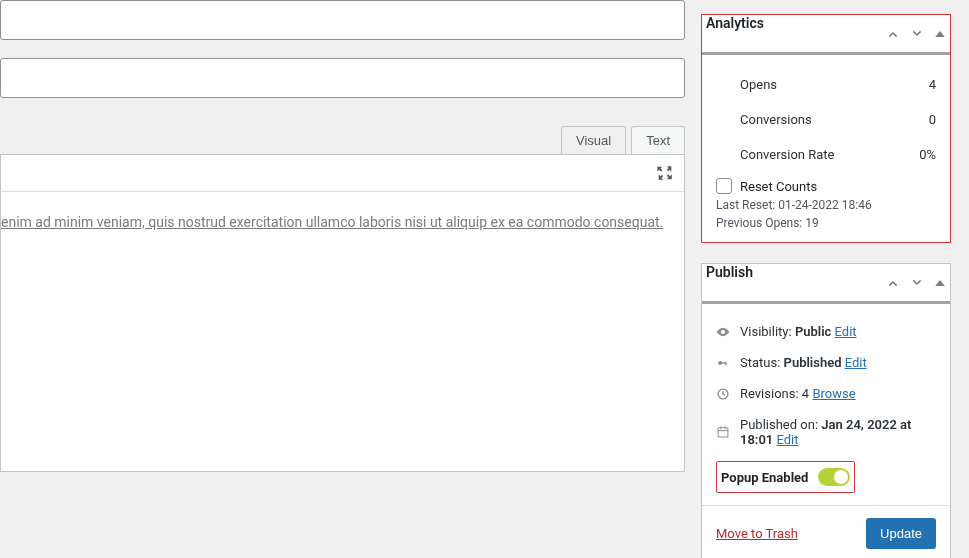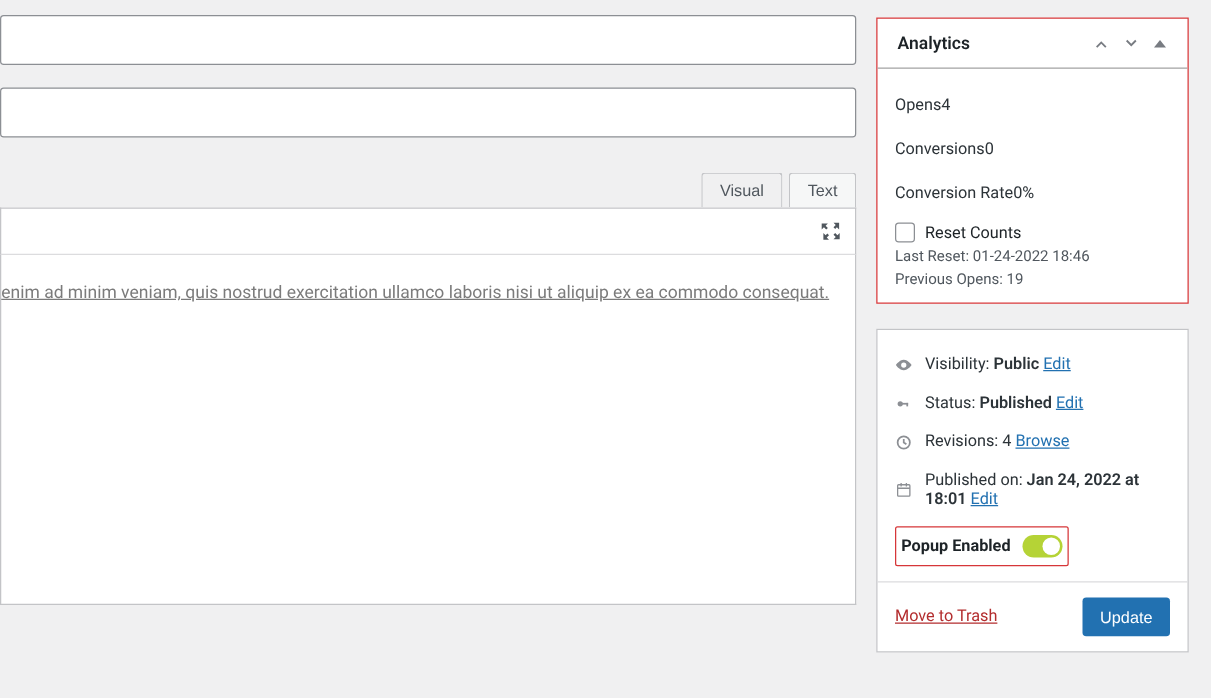--- a/index.html
+++ b/index.html
@@ -9,21 +9,21 @@
       color: #1d2327;
       font-size: 13px;
       width: 969px;
       height: 558px;
       overflow: hidden;
       position: relative;
     }
     .main-area {
       position: absolute;
       left: 0;
-      top: 12px;
+      top: 0;
       width: 685px;
       padding-right: 0;
     }
     .input-field {
       width: 100%;
       height: 40px;
       border: 1px solid #8c8f94;
       border-radius: 3px;
       background: #fff;
       margin-bottom: 18px;
@@ -91,48 +91,49 @@
     .postbox {
       background: #fff;
       border: 1px solid #c3c4c7;
       margin-bottom: 20px;
     }
     .postbox.highlighted {
       border: 1.5px solid #d63638;
     }
     .postbox-header {
       display: flex;
-      align-items: center;
       justify-content: space-between;
-      padding: 0 16px;
+      padding: 0 4px;
       height: 40px;
-      border-bottom: 1px solid #a3a3a3;
+      border-bottom: 3px solid #a3a3a3;
     }
     .postbox-title {
       font-weight: 600;
       font-size: 14px;
     }
     .header-icons {
       display: flex;
       gap: 10px;
       align-items: center;
     }
     .header-icon {
       color: #787c82;
       cursor: pointer;
       display: flex;
     }
     .postbox-body {
       padding: 12px 14px;
     }
     .analytics-row {
       display: flex;
+      justify-content: space-between;
       padding: 10px 0;
       font-size: 13px;
       color: #2c3338;
+      margin-left: 24px;
     }
     .reset-row {
       display: flex;
       align-items: center;
       gap: 8px;
       margin-top: 6px;
     }
     .reset-checkbox {
       width: 16px;
       height: 16px;
@@ -295,20 +296,40 @@
       <div class="meta-line">
         <span>Last Reset:</span> <span>01-24-2022 18:46</span>
       </div>
       <div class="meta-line">
         <span>Previous Opens:</span> <span>19</span>
       </div>
     </div>
   </div>
 
   <div class="postbox">
+    <div class="postbox-header">
+      <span class="postbox-title">Publish</span>
+      <div class="header-icons">
+        <span class="header-icon">
+            <svg width="14" height="14" viewBox="0 0 20 20" fill="currentColor">
+              <path d="M4 13l6-6 6 6-1.5 1.5L10 10l-4.5 4.5z"></path>
+            </svg>
+          </span>
+        <span class="header-icon">
+            <svg width="14" height="14" viewBox="0 0 20 20" fill="currentColor">
+              <path d="M4 7l6 6 6-6-1.5-1.5L10 10 5.5 5.5z"></path>
+            </svg>
+          </span>
+        <span class="header-icon">
+            <svg width="12" height="12" viewBox="0 0 20 20" fill="currentColor">
+              <path d="M2 15l8-10 8 10z"></path>
+            </svg>
+          </span>
+      </div>
+    </div>
     <div class="postbox-body">
       <div class="publish-row">
         <span class="publish-icon">
             <svg width="14" height="14" viewBox="0 0 20 20" fill="currentColor">
               <path d="M10 4C5 4 1 10 1 10s4 6 9 6 9-6 9-6-4-6-9-6zm0 9a3 3 0 110-6 3 3 0 010 6z"></path>
             </svg>
           </span>
         <span class="publish-text"><span>Visibility:</span> <b>Public</b> <span class="edit-link">Edit</span></span>
       </div>
       <div class="publish-row">

